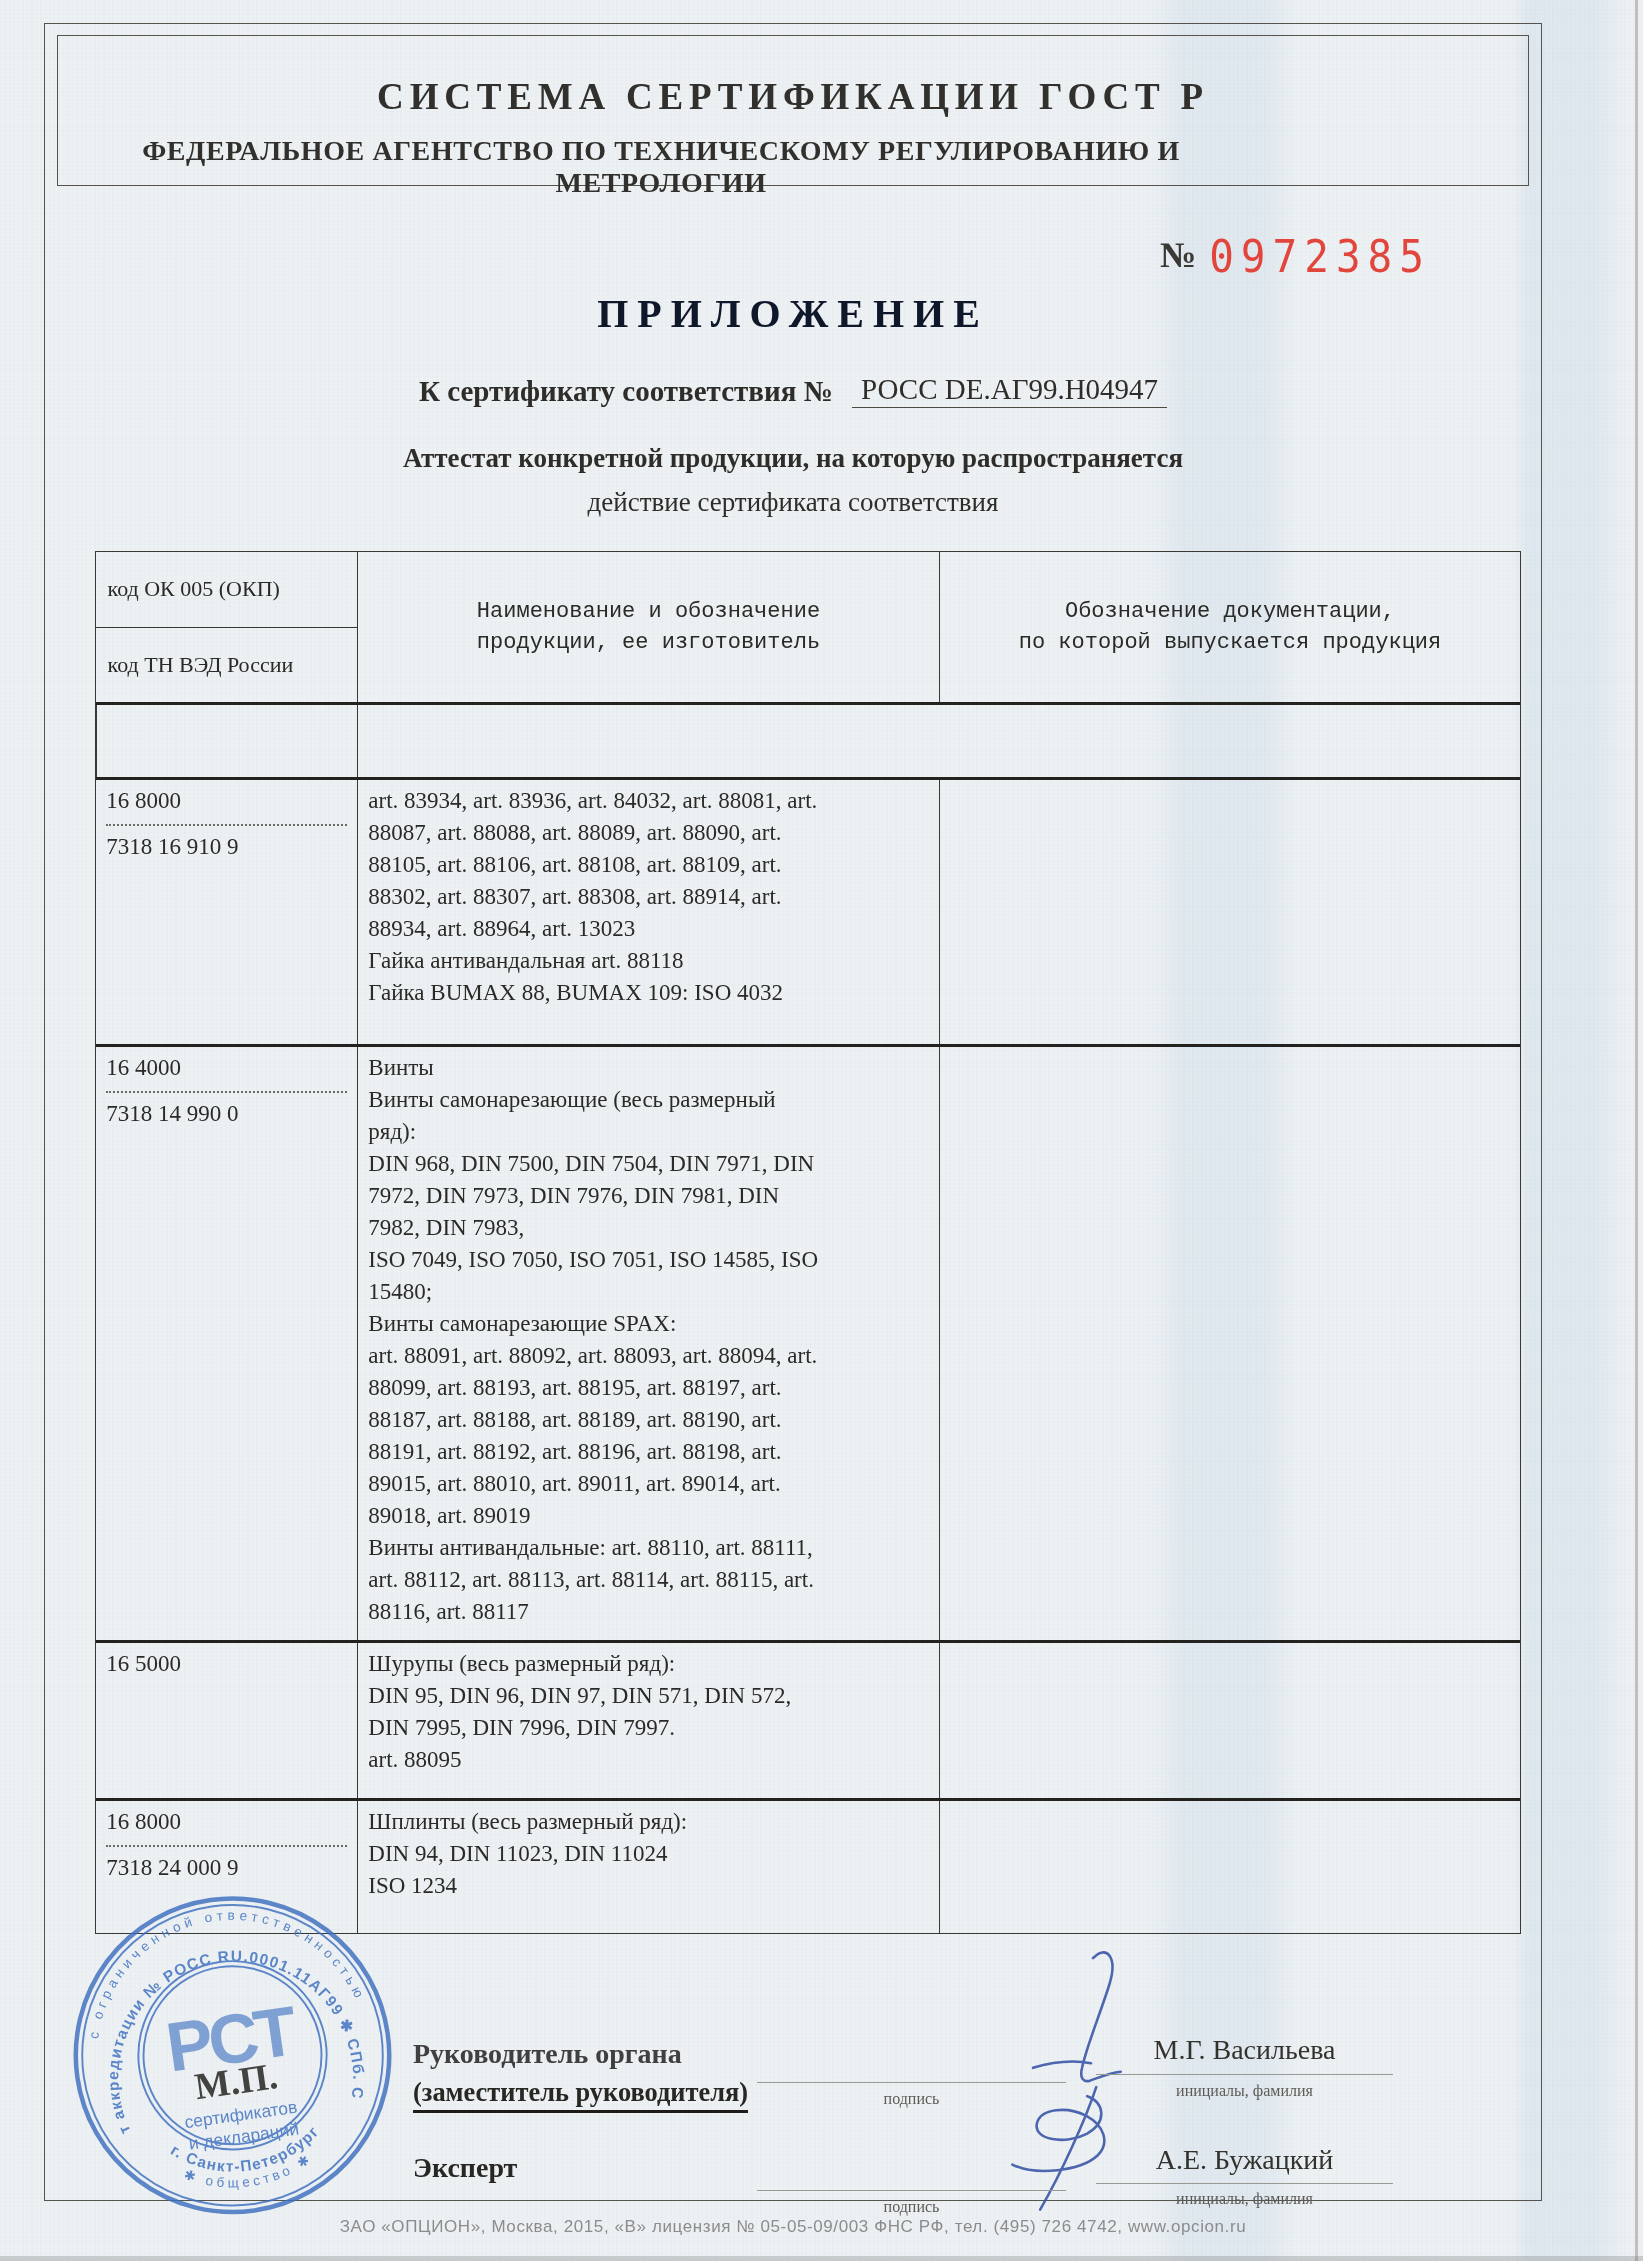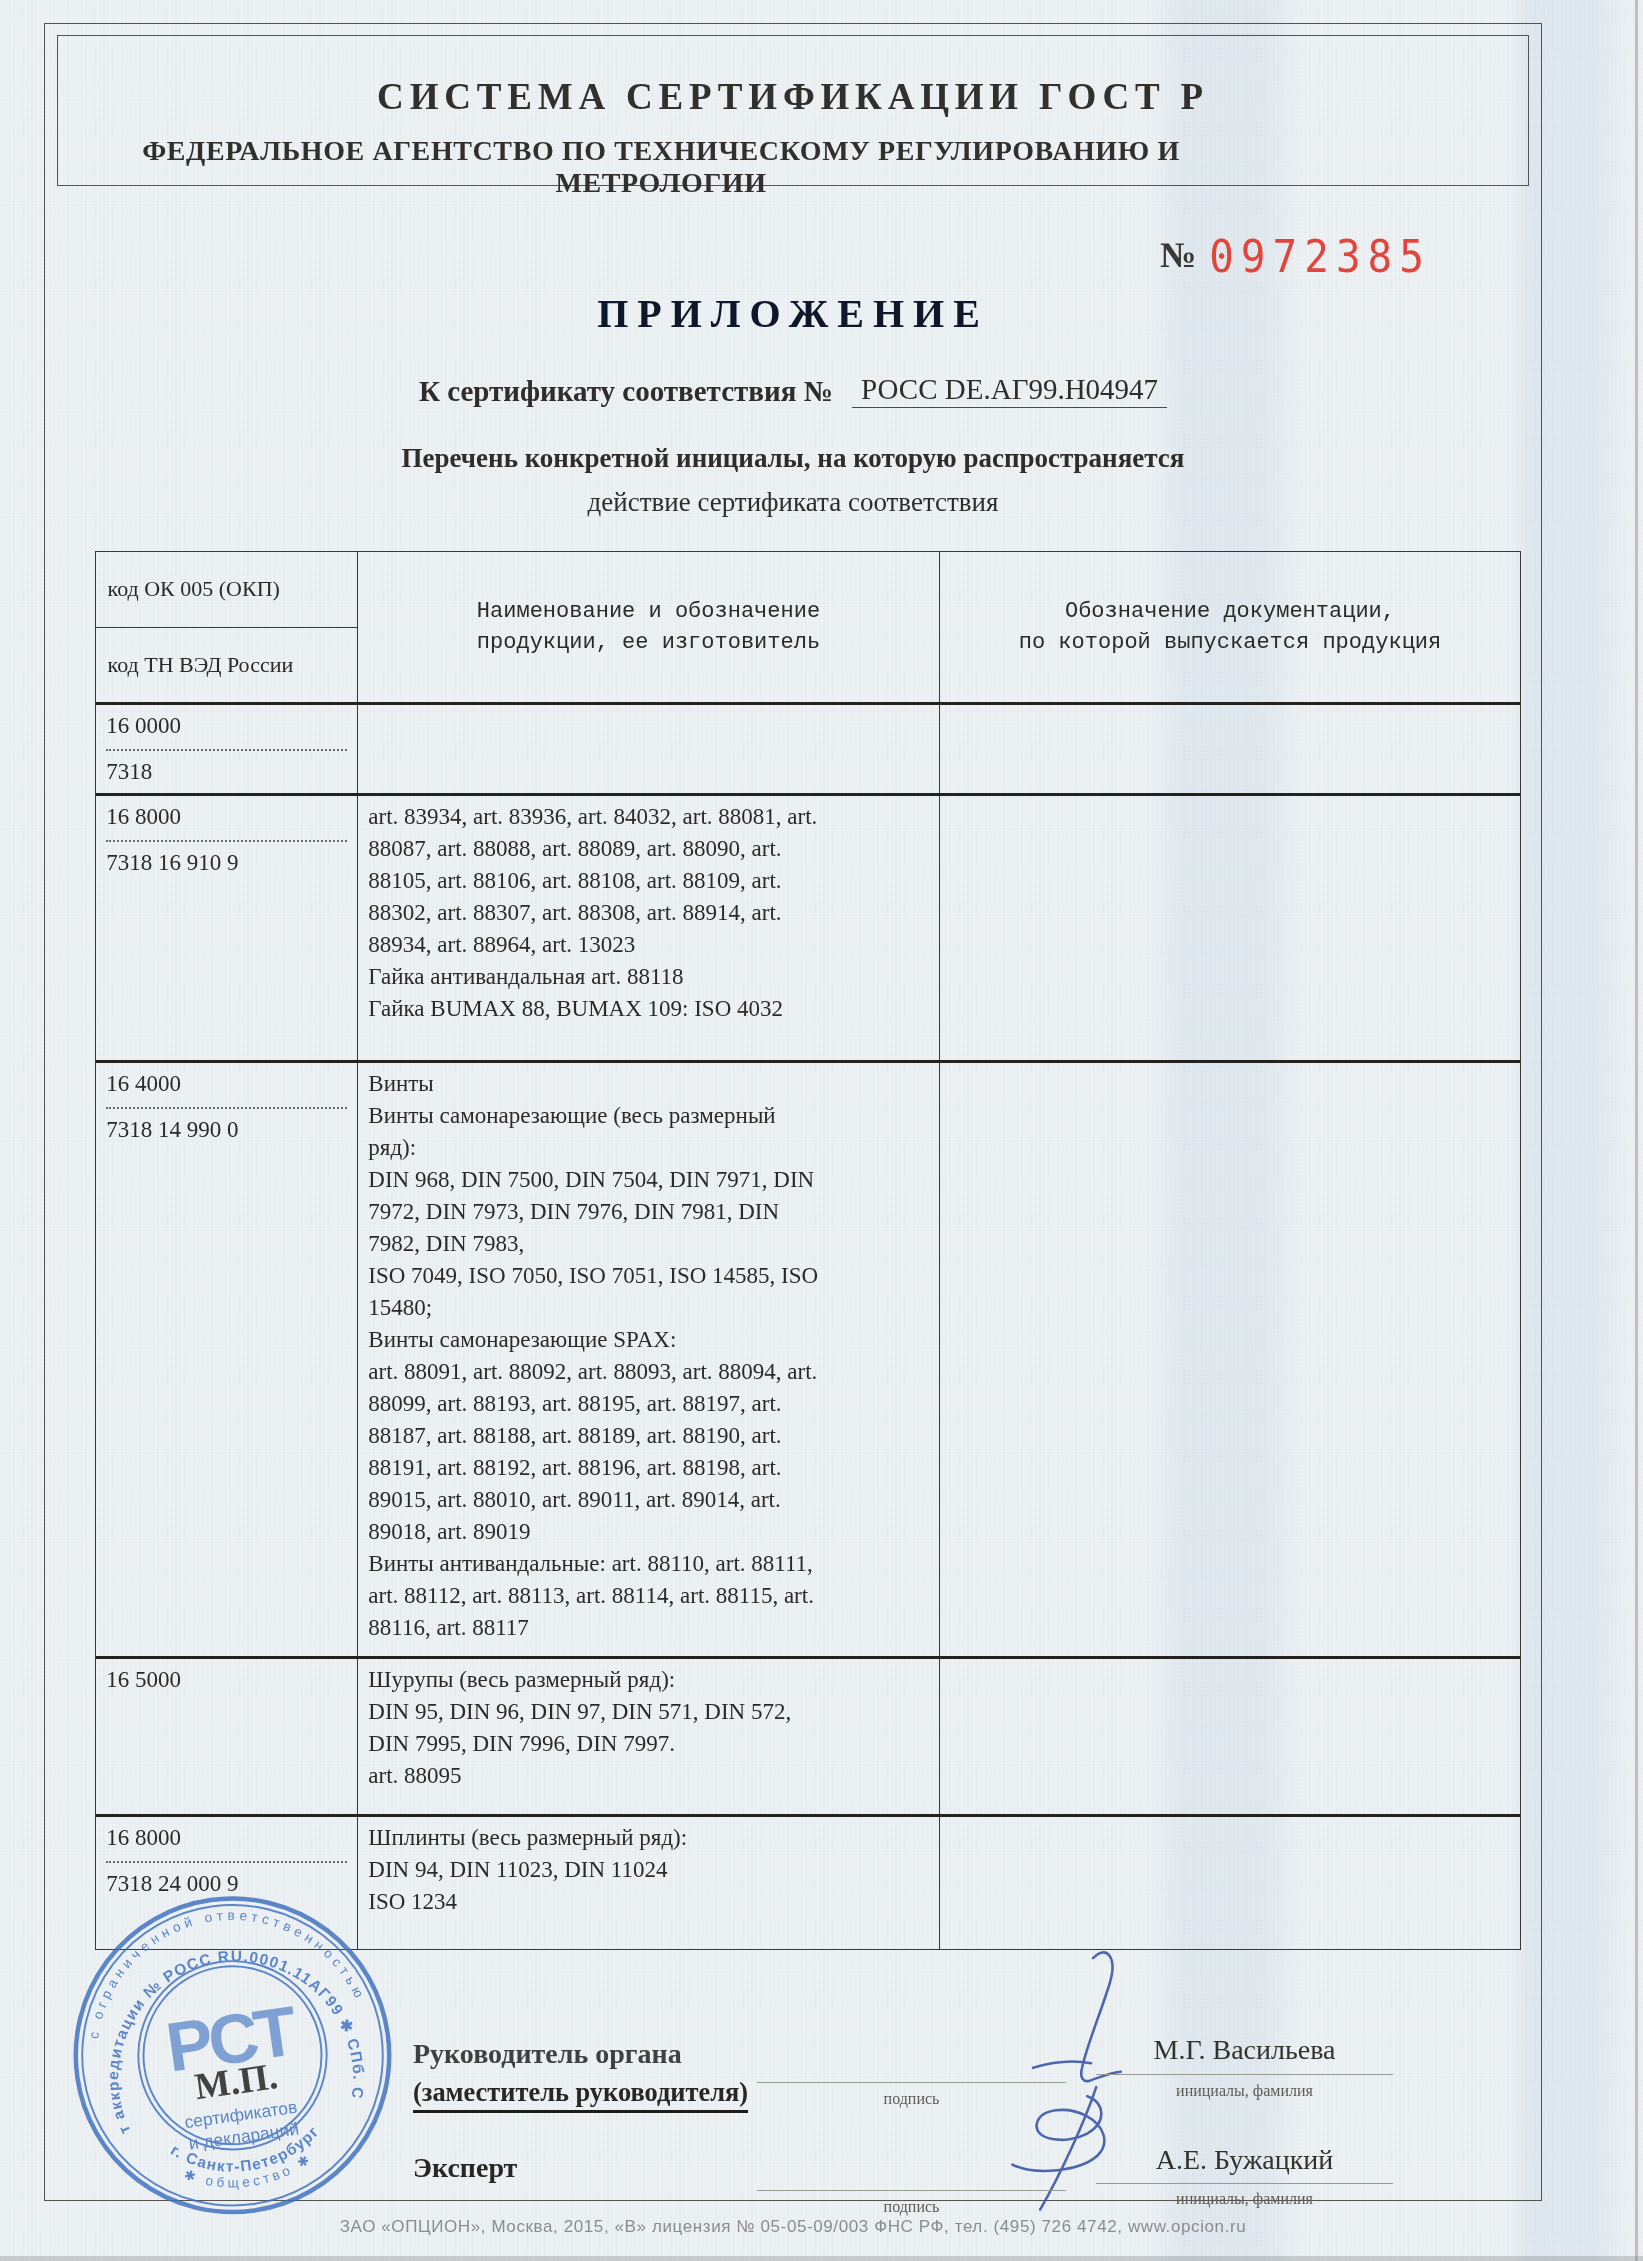--- a/index.html
+++ b/index.html
@@ -88,40 +88,36 @@
   <span class="number-digits" style="color: rgb(226, 69, 60);">0972385</span>
 </div>
 
 <div class="abs doc-title">ПРИЛОЖЕНИЕ</div>
 
 <div class="abs cert-line">
   <span class="cert-label">К сертификату соответствия №</span>
   <span class="cert-value">РОСС DE.АГ99.Н04947</span>
 </div>
 
-<div class="abs desc-1">Перечень конкретной инициалы, на которую распространяется</div>
+<div class="abs desc-1">Аттестат конкретной продукции, на которую распространяется</div>
 <div class="abs desc-2">действие сертификата соответствия</div>
 
 <div class="abs ctable">
   <div class="thead">
     <div class="cell h1cell">
       <div class="h1top">код ОК 005 (ОКП)</div>
       <div class="h1bot">код ТН ВЭД России</div>
     </div>
     <div class="cell mid hmid prewrap">Наименование и обозначение
 продукции, ее изготовитель</div>
     <div class="cell right hright prewrap">Обозначение документации,
 по которой выпускается продукция</div>
   </div>
   <div id="table-body">
       <div class="trow" style="min-height: 72px;">
-        <div class="cell">
-          <div class="code-top dotted">16 0000</div>
-          <div>7318</div>
-        </div>
         <div class="cell mid prewrap"></div>
         <div class="cell right"></div>
       </div>
       <div class="trow" style="min-height: 264px;">
         <div class="cell">
           <div class="code-top dotted">16 8000</div>
           <div>7318 16 910 9</div>
         </div>
         <div class="cell mid prewrap">art. 83934, art. 83936, art. 84032, art. 88081, art.
 88087, art. 88088, art. 88089, art. 88090, art.

